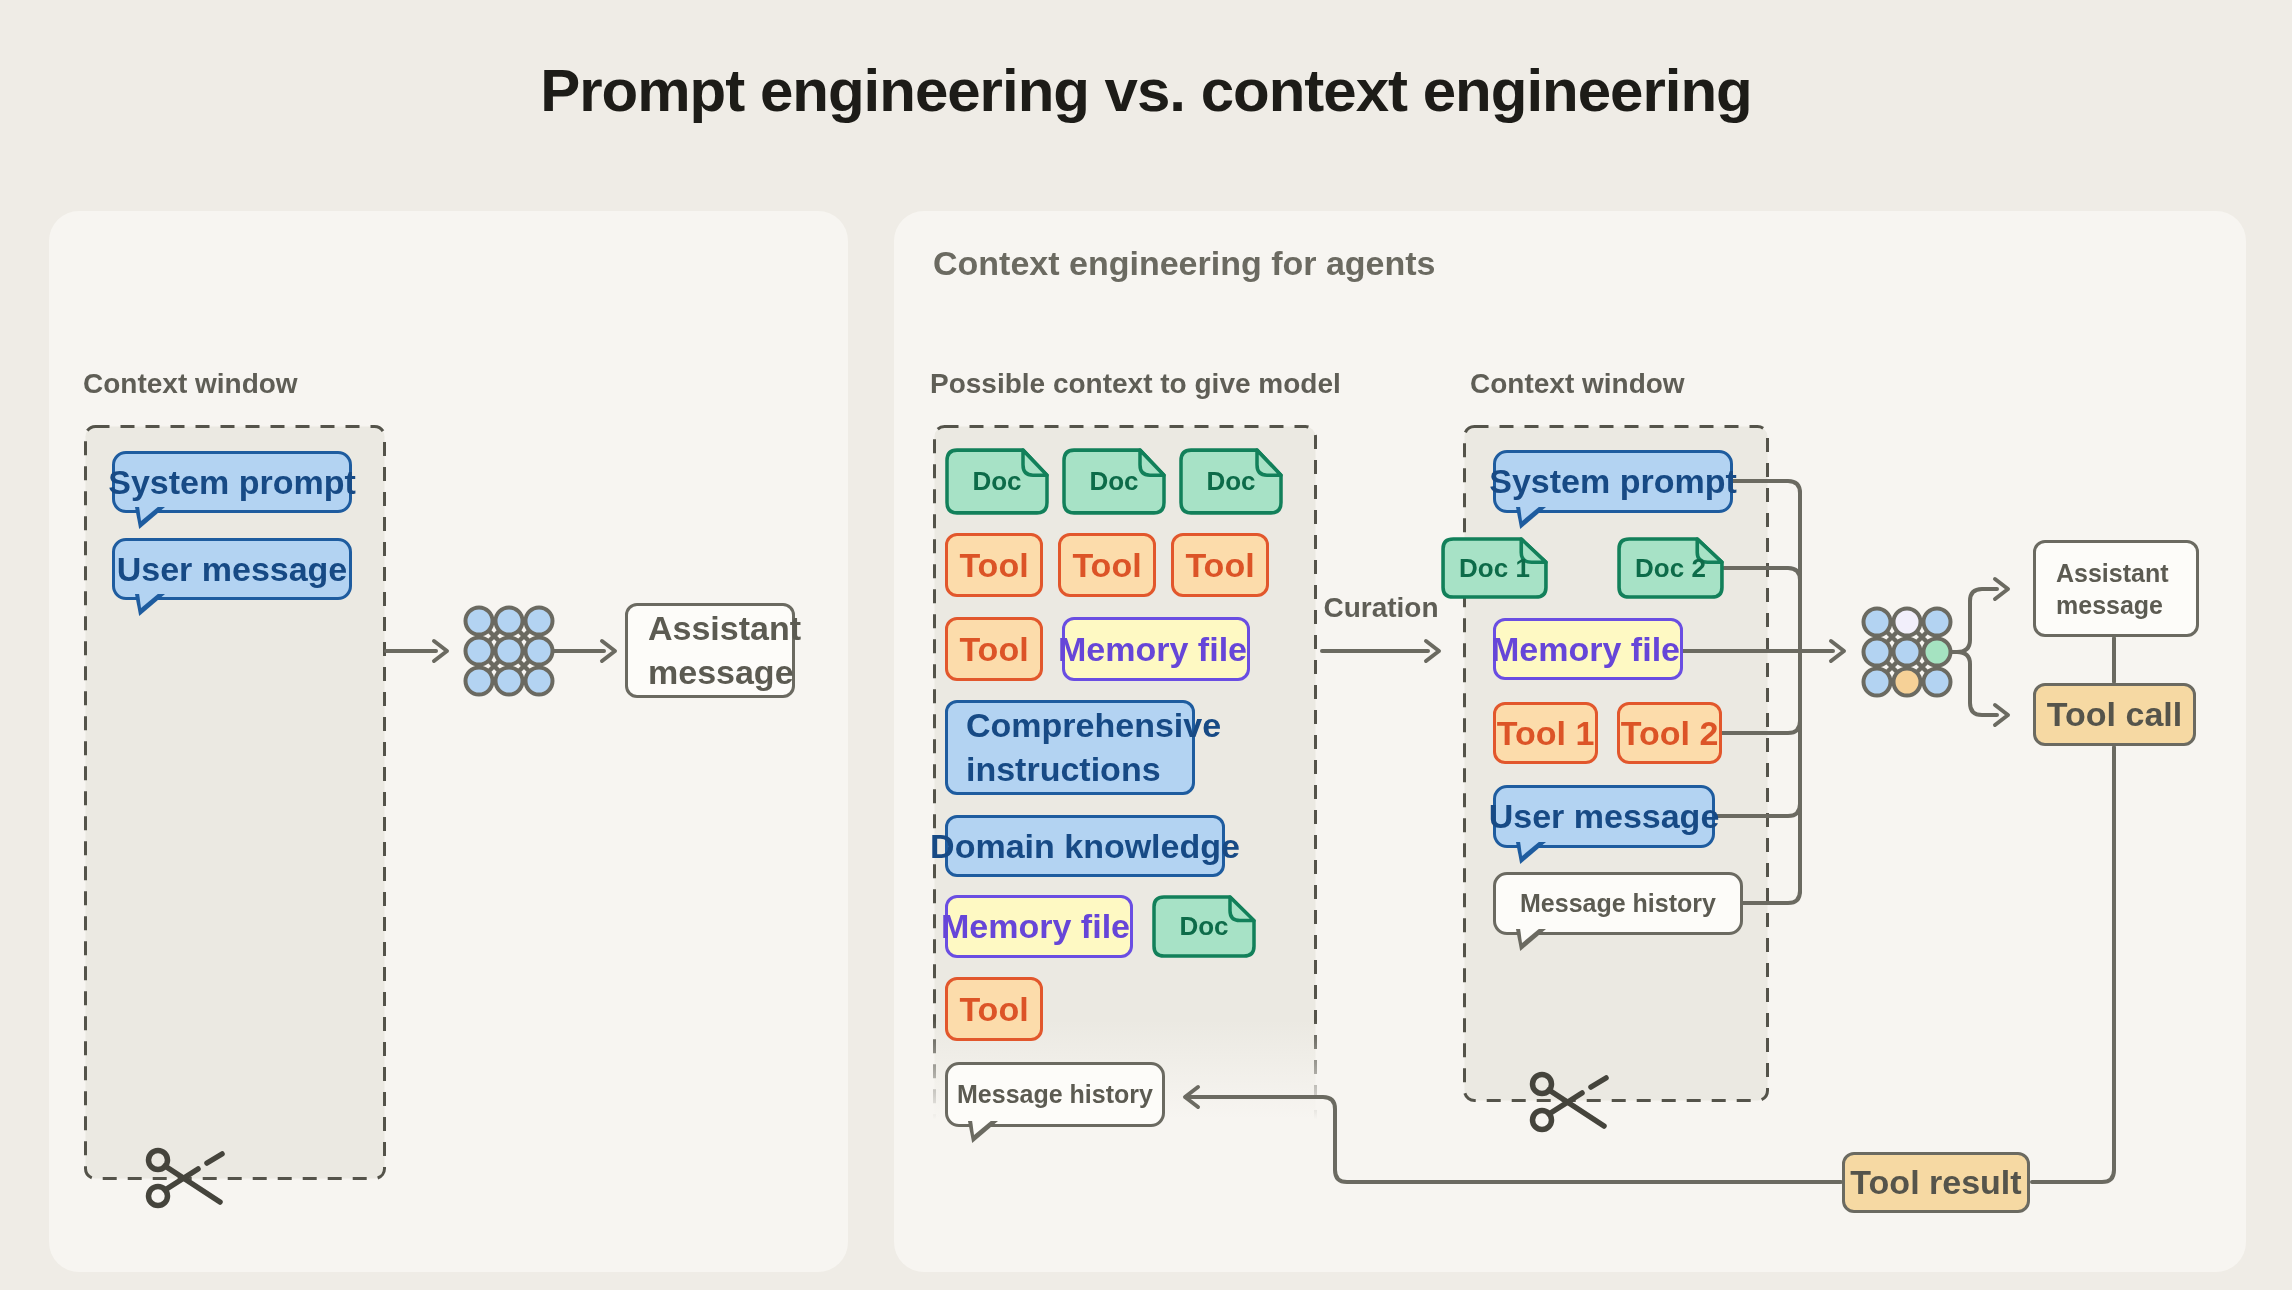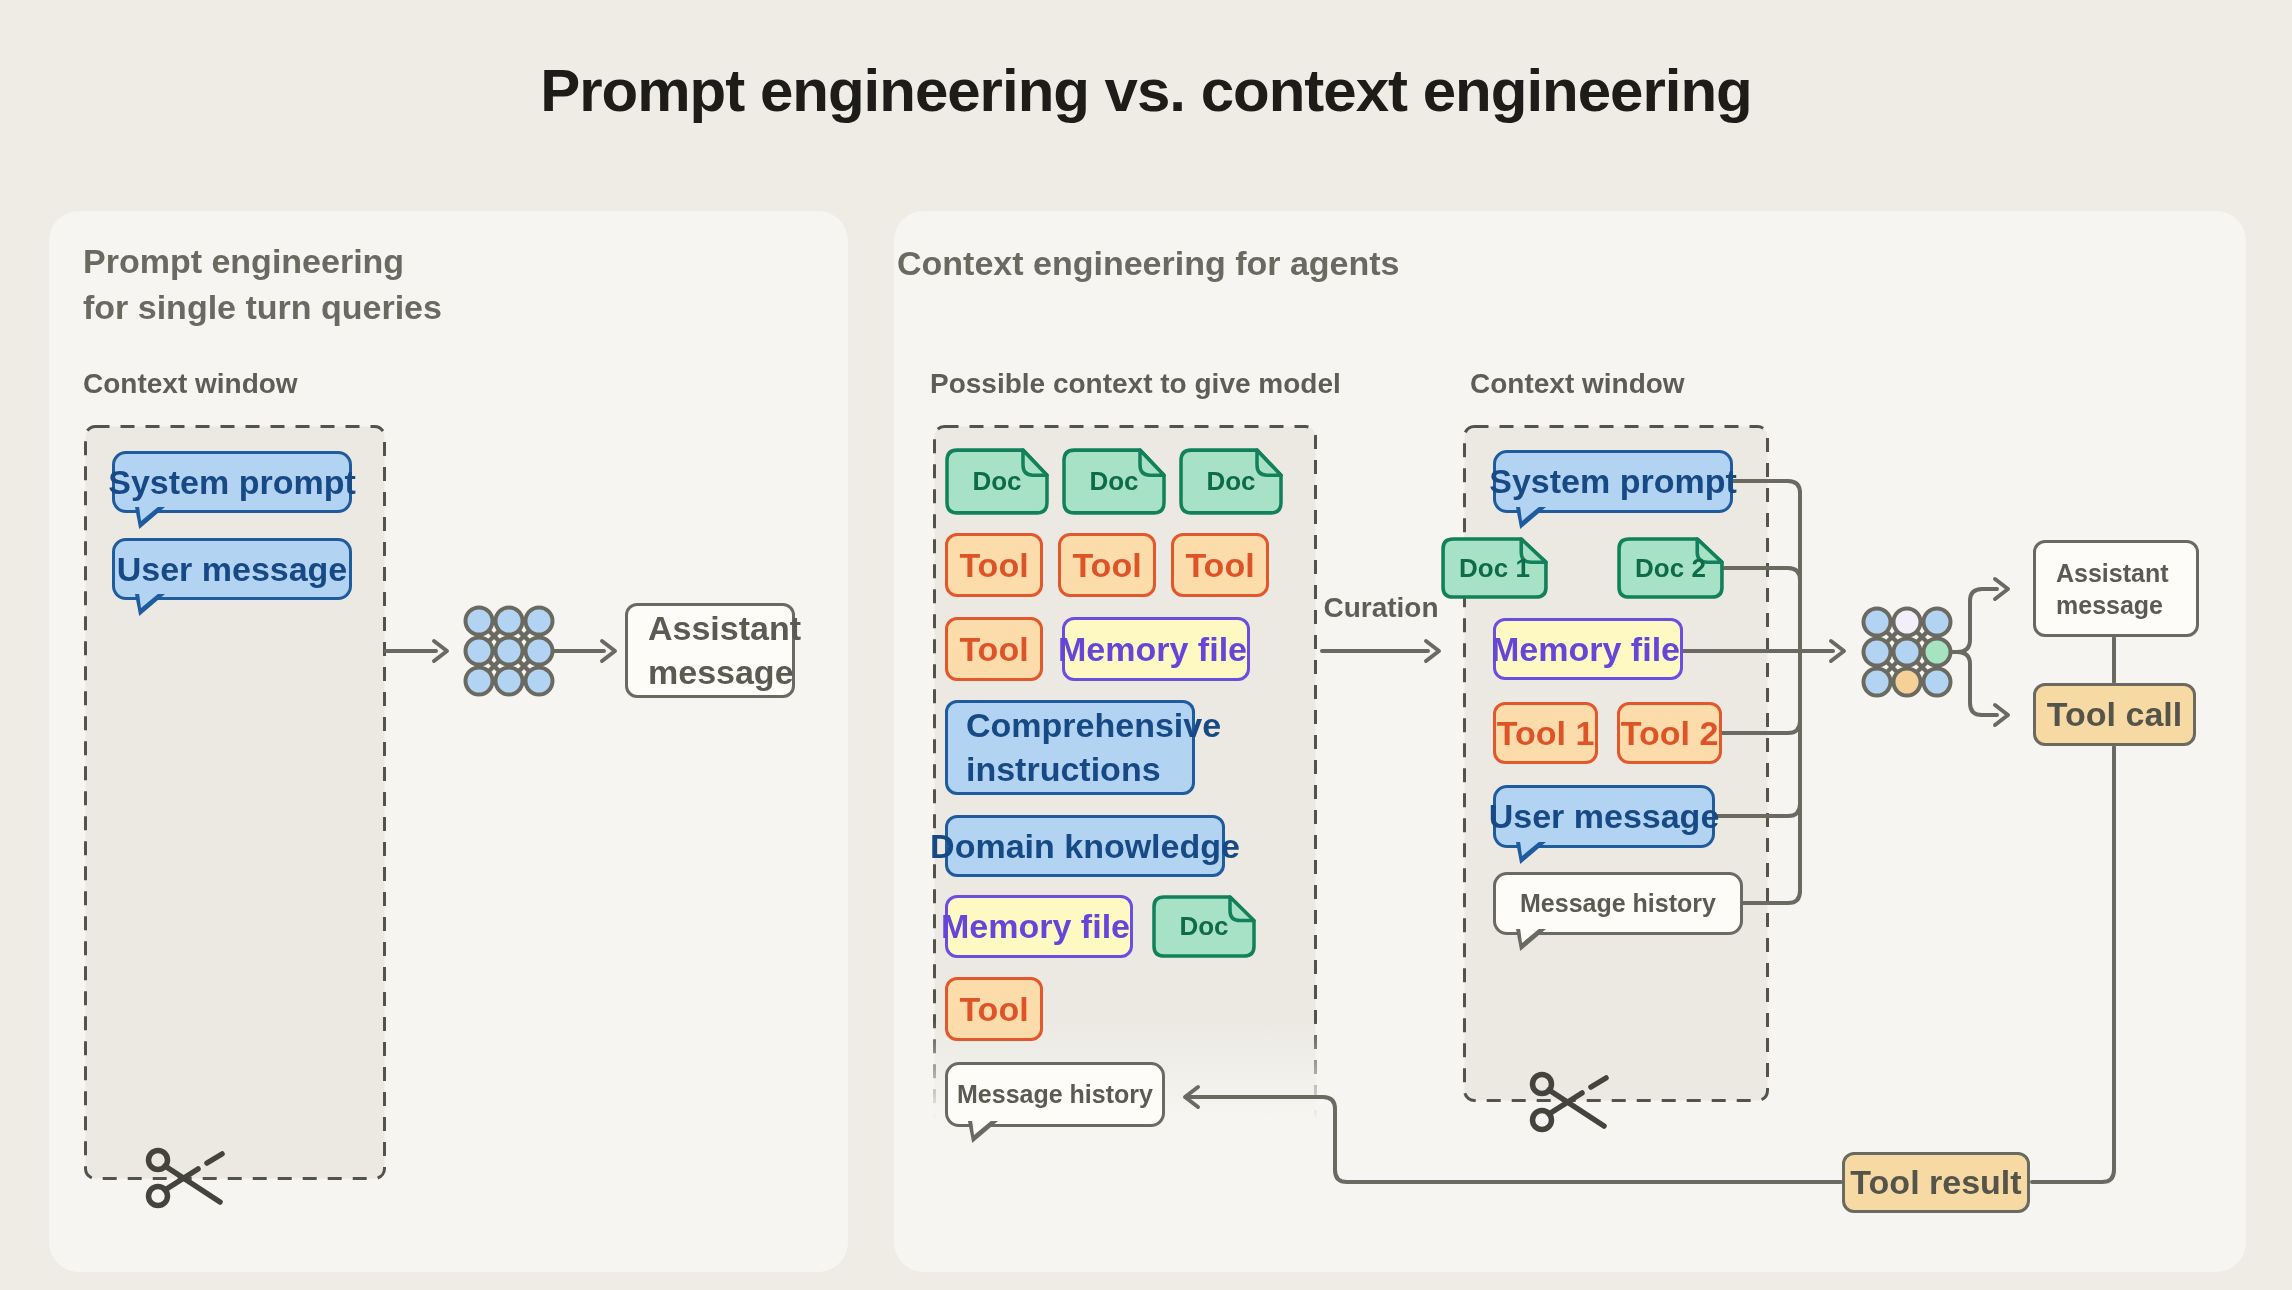--- a/index.html
+++ b/index.html
@@ -140,37 +140,33 @@
     </g>
     <g transform="translate(1530,1070)" stroke="#45443c" stroke-width="5.5" fill="none" stroke-linecap="round">
       <circle cx="12" cy="14" r="9.5"></circle>
         <circle cx="12" cy="50" r="9.5"></circle>
       <line x1="19" y1="20" x2="74" y2="56"></line>
       <line x1="19" y1="44" x2="52" y2="23"></line>
       <line x1="61" y1="17" x2="76" y2="8"></line>
     </g>
   </svg>
 
-  <div class="heading" style="left:83px;top:238px">
-    <div>Prompt engineering</div>
-    <div>for single turn queries</div>
-  </div>
   <div class="lbl" style="left:83px;top:368px">Context window</div>
 
   <div class="box bubble blue" style="left:112px;top:451px;width:240px;height:62px">
     <span>System prompt</span>
   </div>
   <div class="box bubble blue" style="left:112px;top:538px;width:240px;height:62px">
     <span>User message</span>
   </div>
   <div class="box whitebox align-left" style="left:625px;top:603px;width:170px;height:95px">
     <span>Assistant message</span>
   </div>
 
-  <div class="heading" style="left:897px;top:240px">Context engineering for agents</div>
+  <div class="heading" style="left:933px;top:240px">Context engineering for agents</div>
   <div class="lbl" style="left:930px;top:368px">Possible context to give model</div>
   <div class="lbl" style="left:1470px;top:368px">Context window</div>
   <div class="lbl" style="left:1320px;top:592px;width:122px;text-align:center">Curation</div>
 
   <div class="doc" style="left:945px;top:448px;width:104px;height:67px">
     <svg viewBox="0 0 104 64" preserveAspectRatio="none">
       <path class="docmain" d="M78 2 L12 2 Q2 2 2 12 L2 52 Q2 62 12 62 L92 62 Q102 62 102 52 L102 26 Z"></path>
       <path class="docfold" d="M78 2 L78 16 Q78 26 88 26 L102 26 Z"></path>
       </svg>
     <span>Doc</span>

